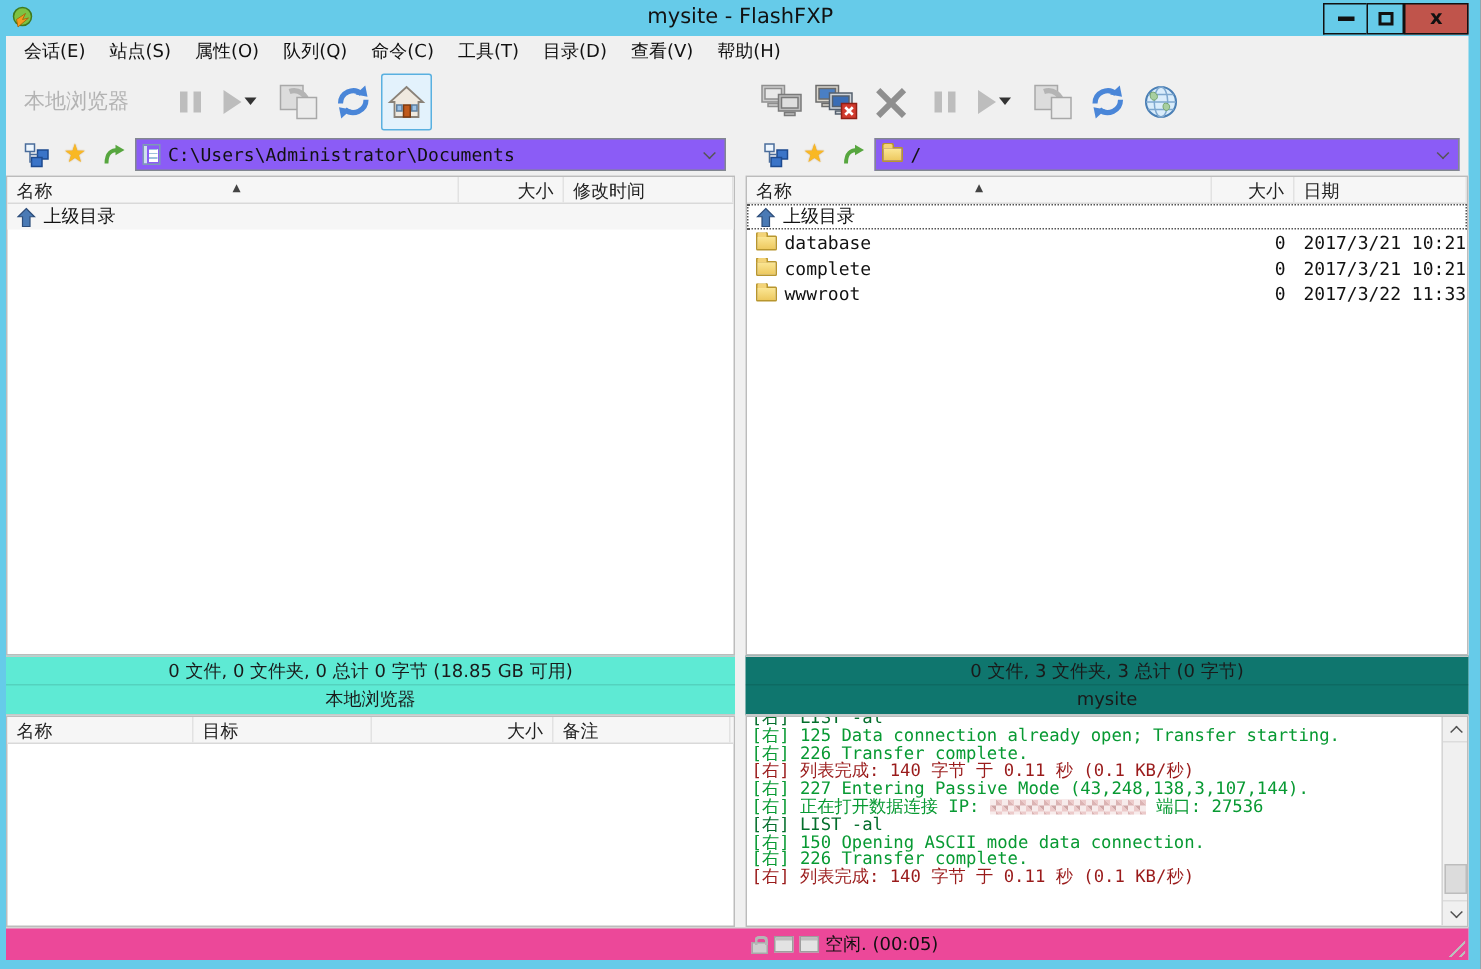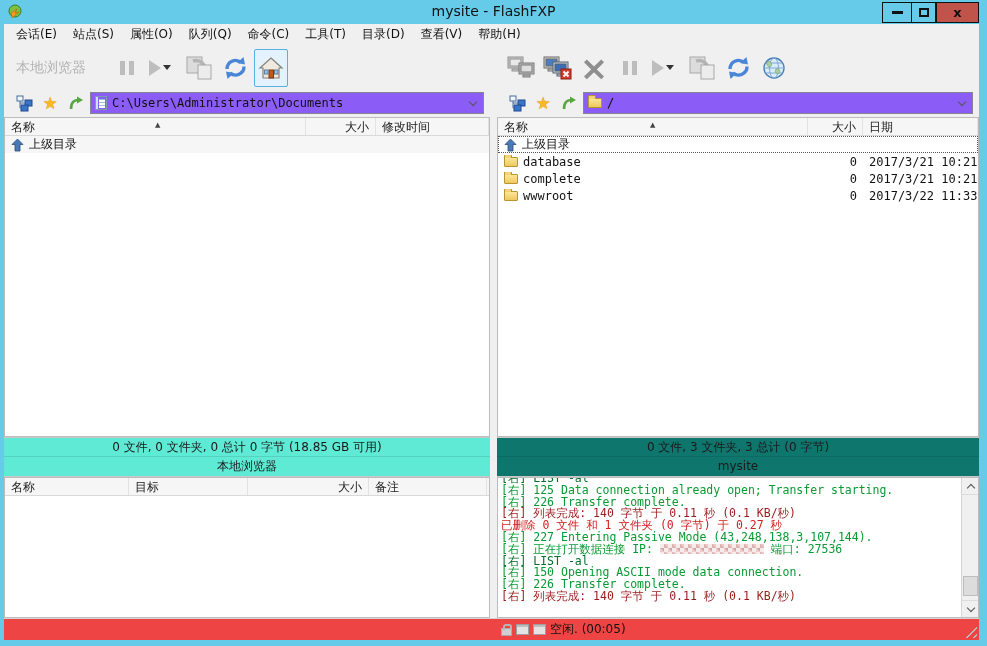--- a/index.html
+++ b/index.html
@@ -82,21 +82,21 @@
   .redact { display:inline-block; width:104px; height:10px; vertical-align:middle; background-image:linear-gradient(45deg,#eccaca 25%,transparent 25%,transparent 75%,#eccaca 75%),linear-gradient(45deg,#dcb4b4 25%,#f7ecec 25%,#f7ecec 75%,#cfa6a6 75%); background-size:8px 8px; background-position:0 0,4px 4px; }
   .v-scroll { position:absolute; right:0; top:0; width:17px; height:139px; background:#f0f0f0; border-left:1px solid #d5d5d5; }
   .sbtn { position:absolute; left:0; width:17px; height:17px; background:#f0f0f0; display:flex; align-items:center; justify-content:center; }
   .sbtn.up { top:0; border-bottom:1px solid #dcdcdc; }
   .sbtn.down { bottom:0; border-top:1px solid #dcdcdc; }
   .chev-up-s { width:6px; height:6px; border-left:1.5px solid #505050; border-top:1.5px solid #505050; transform:rotate(45deg); margin-top:3px; }
   .chev-down-s { width:6px; height:6px; border-right:1.5px solid #505050; border-bottom:1.5px solid #505050; transform:rotate(45deg); margin-bottom:3px; }
   .sthumb { position:absolute; left:1px; width:15px; height:20px; top:98px; background:#dcdcdc; border:1px solid #bdbdbd; }
 
   
-  .bottombar { position:absolute; left:0; top:594px; width:975px; height:22px; background:#ef4444; border-top:1px solid #d5d5d5; display:flex; align-items:center; font-size:12px; color:#111; }
+  .bottombar { position:absolute; left:0; top:594px; width:975px; height:22px; background:#ec4899; border-top:1px solid #d5d5d5; display:flex; align-items:center; font-size:12px; color:#111; }
   .bb-icons { display:flex; align-items:center; gap:4px; margin-left:497px; }
   .lock-ic { position:relative; width:11px; height:8px; background:#cfcfcf; border:1px solid #a8a8a8; margin-top:4px; }
   .lock-ic::before { content:""; position:absolute; top:-5px; left:1px; width:5px; height:4px; border:2px solid #b5b5b5; border-bottom:none; border-radius:3px 3px 0 0; }
   .mini-ic { width:13px; height:11px; border:1px solid #9e9e9e; background:#e3e3e3; box-shadow:inset 0 2px 0 #bdbdbd; }
   .grip { position:absolute; right:2px; bottom:2px; width:12px; height:12px; background:repeating-linear-gradient(135deg,#bdbdbd 0 1.5px,transparent 1.5px 4.5px); clip-path:polygon(100% 0,100% 100%,0 100%); }
 
   .splitter-v { position:absolute; left:486px; top:93px; width:7px; height:501px; }
 </style>
 </head>
 <body>
@@ -380,21 +380,20 @@
         <div class="lv-col" style="width:118px;">备注</div>
       </div>
     </div>
 
     <div class="log-pane">
       <div class="log-text">
         <div class="l-cmd">[右] LIST -al</div>
         <div class="l-reply">[右] 125 Data connection already open; Transfer starting.</div>
         <div class="l-reply">[右] 226 Transfer complete.</div>
         <div class="l-info">[右] 列表完成: 140 字节 于 0.11 秒 (0.1 KB/秒)</div>
-        <div class="l-err">已删除 0 文件 和 1 文件夹 (0 字节) 于 0.27 秒</div>
         <div class="l-reply">[右] 227 Entering Passive Mode (43,248,138,3,107,144).</div>
         <div class="l-reply"><span>[右] 正在打开数据连接 IP: </span><span class="redact"></span><span> 端口: 27536</span></div>
         <div class="l-cmd">[右] LIST -al</div>
         <div class="l-reply">[右] 150 Opening ASCII mode data connection.</div>
         <div class="l-reply">[右] 226 Transfer complete.</div>
         <div class="l-info">[右] 列表完成: 140 字节 于 0.11 秒 (0.1 KB/秒)</div>
       </div>
       <div class="v-scroll">
         <div class="sbtn up">
             <span class="chev-up-s"></span>

